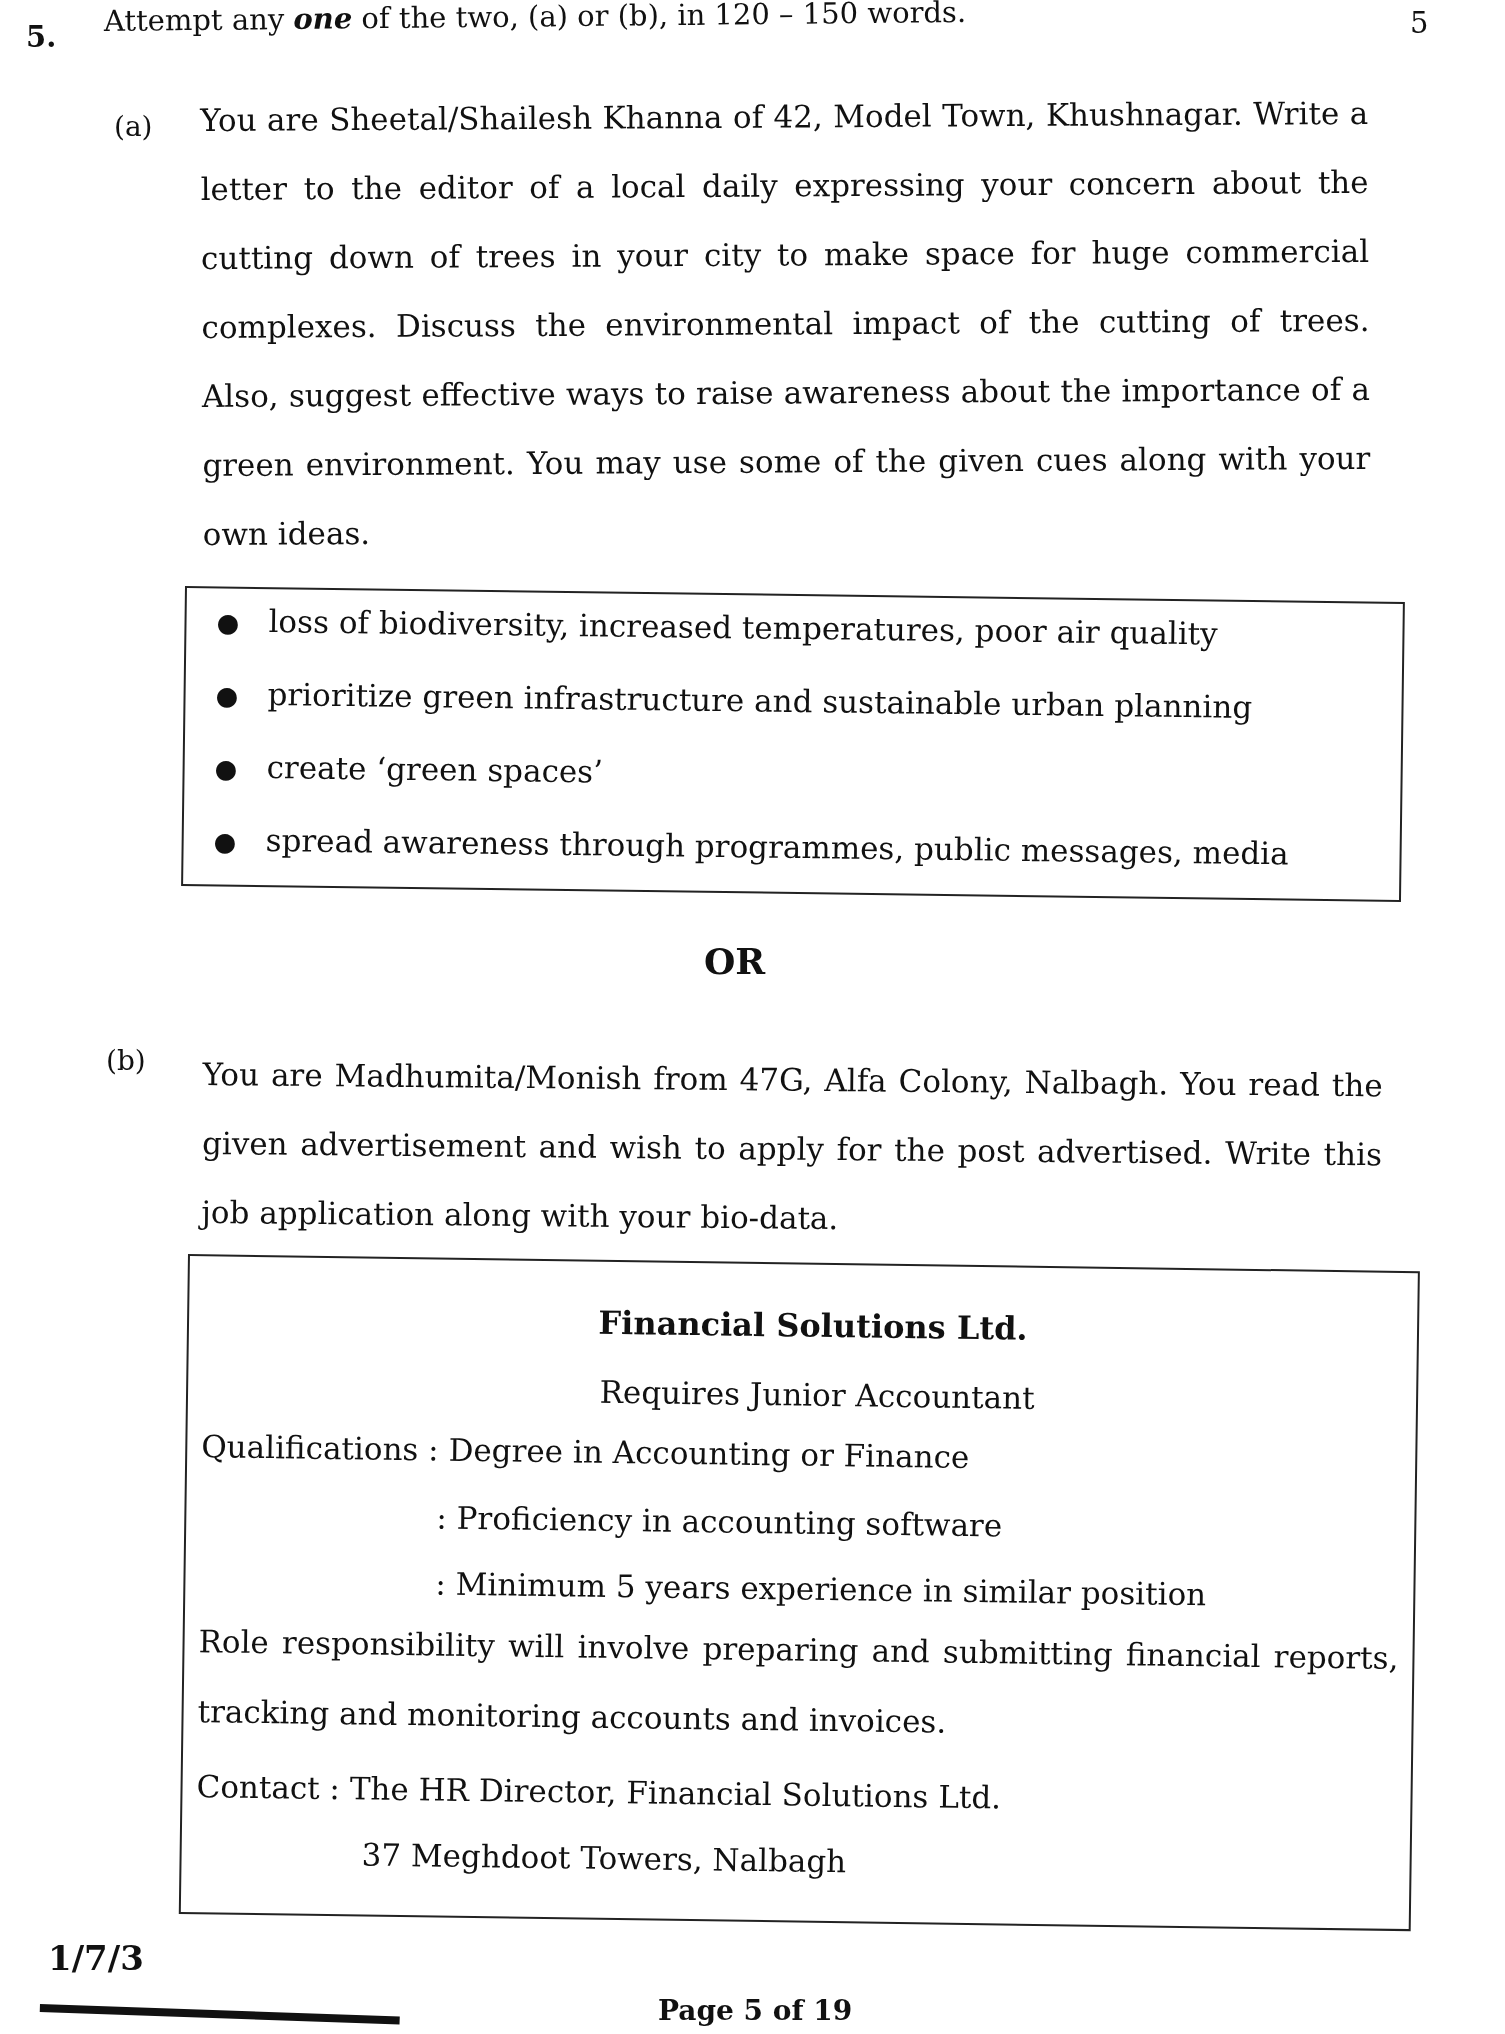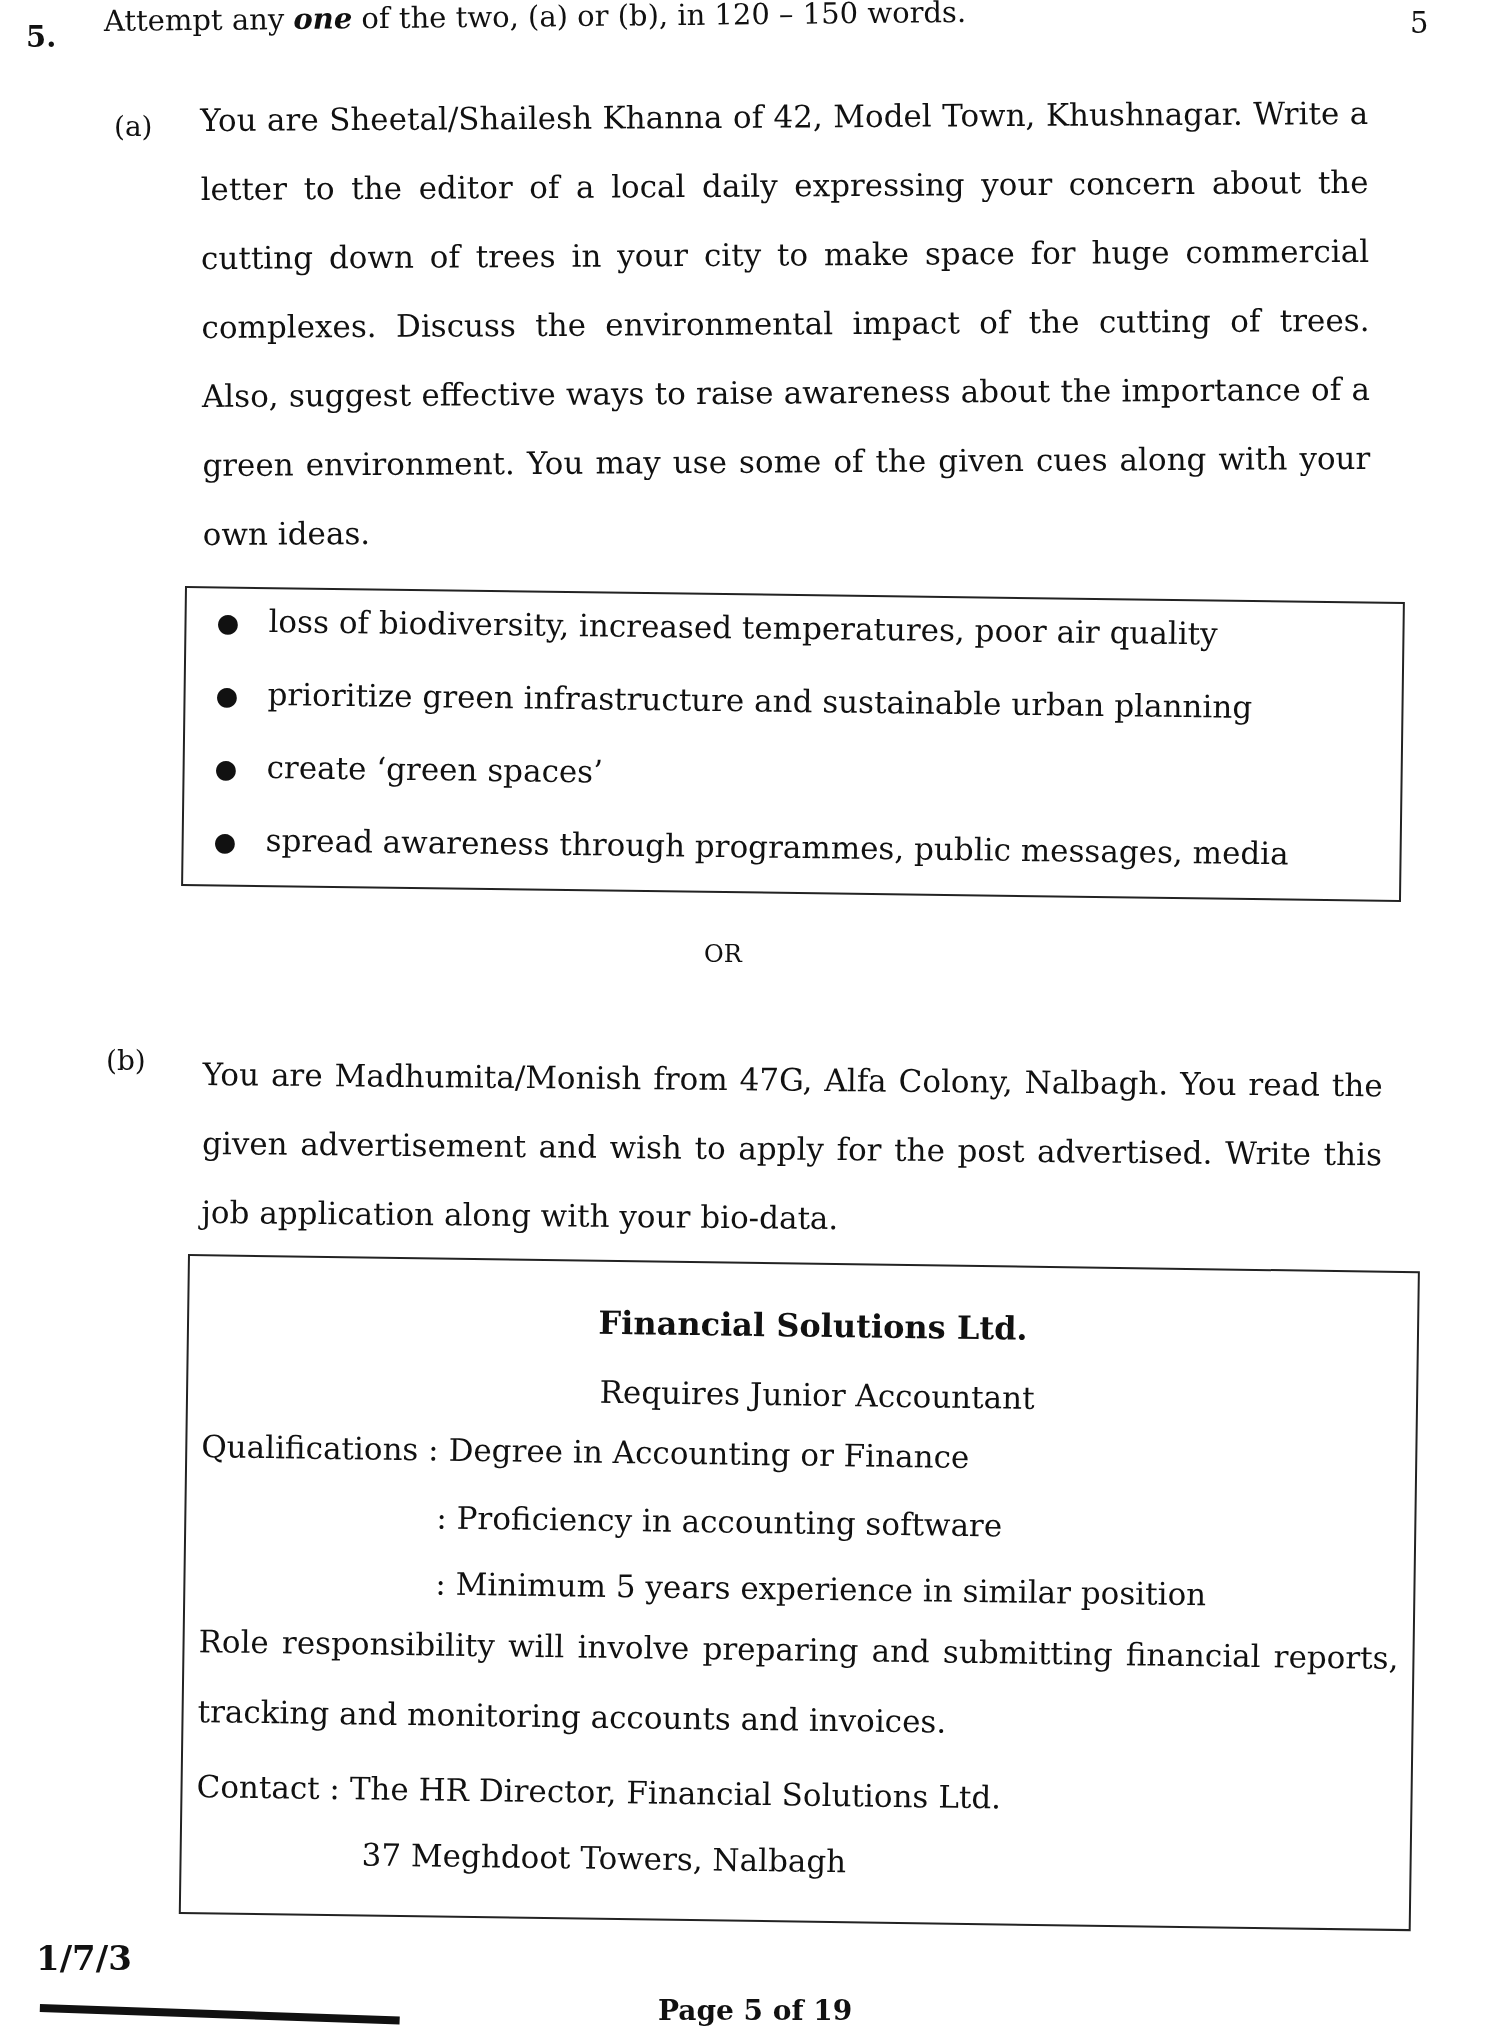--- a/index.html
+++ b/index.html
@@ -67,21 +67,21 @@
     font-size: 31px;
     height: 73px;
   }
   .cue-bullet {
     width: 52px;
     font-size: 26px;
   }
 
   .or-text {
     left: 704px; top: 940px;
-    font-size: 24px; font-weight: normal;
+    font-size: 36px; font-weight: bold;
   }
 
   .para-b {
     left: 203px; top: 1040px;
     width: 1180px;
     transform: rotate(0.55deg);
     transform-origin: left top;
   }
 
   .ad-box {
@@ -119,21 +119,21 @@
   .ad-para {
     position: absolute;
     left: 14px;
     width: 1200px;
     line-height: 70px;
     text-align: justify;
     text-align-last: left;
   }
 
   .footer-code {
-    left: 36px; top: 1938px;
+    left: 48px; top: 1938px;
     font-size: 34px; font-weight: bold;
   }
   .footer-page {
     left: 658px; top: 1994px;
     font-size: 28px; font-weight: bold;
   }
   .footer-bar {
     left: 40px; top: 2004px;
     width: 360px; height: 8px;
     background: #111;

